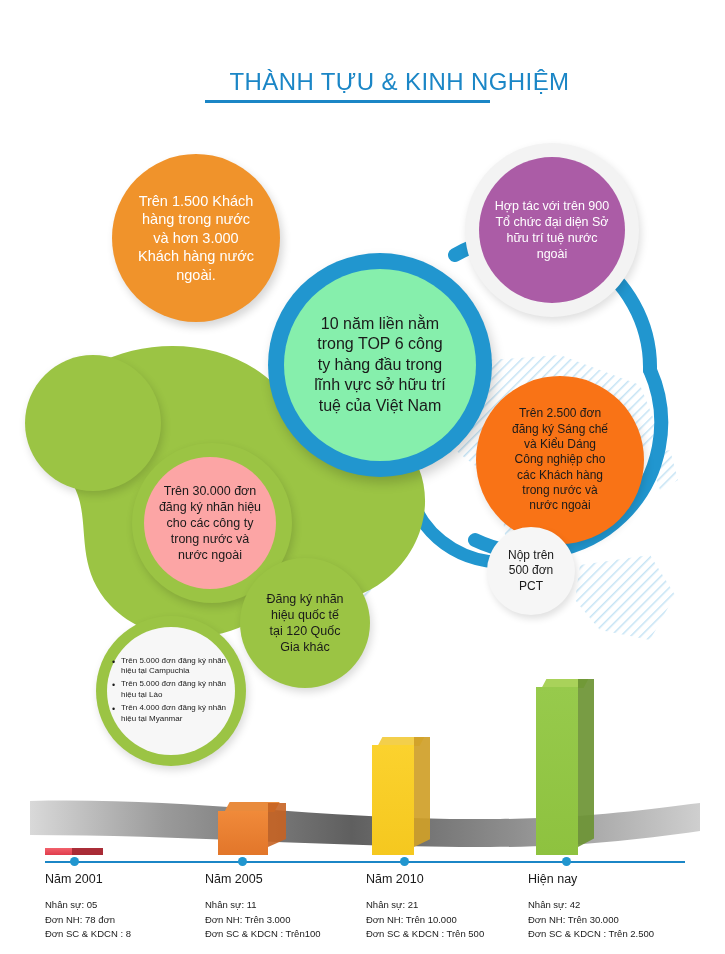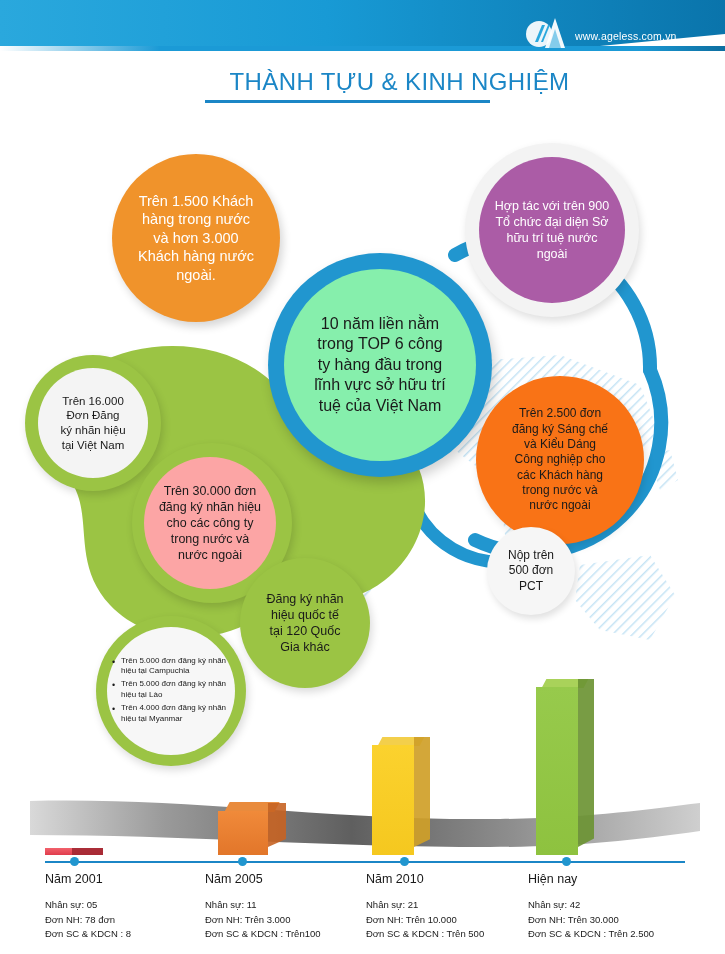--- a/index.html
+++ b/index.html
@@ -97,42 +97,20 @@
   .bar{position:absolute;}
   .bar .face{position:absolute;left:0;bottom:0;width:100%;height:100%;}
   .bar .side{position:absolute;right:-17px;bottom:7px;width:17px;height:100%;}
   .bar .top{position:absolute;left:0;top:-8px;width:100%;height:12px;}
 </style>
 </head>
 <body>
 
 <div class="page">
 
-  <div class="header">
-    <svg class="header-band" viewBox="0 0 725 46" preserveAspectRatio="none">
-      <defs>
-        <linearGradient id="bandg" x1="0" y1="0" x2="1" y2="0">
-          <stop offset="0%" stop-color="#2aa8dd"></stop>
-          <stop offset="45%" stop-color="#189ad5"></stop>
-          <stop offset="100%" stop-color="#0a74ab"></stop>
-        </linearGradient>
-      </defs>
-      <path d="M0,0 L725,0 L725,34 L600,46 L0,46 Z" fill="url(#bandg)"></path>
-    </svg>
-    <div class="header-rule"></div>
-
-    <svg class="logo" viewBox="0 0 48 34">
-      <circle cx="16" cy="18" r="13" fill="#ffffff" opacity=".92"></circle>
-      <path d="M22,32 L32,2 L42,32 Z" fill="#ffffff" opacity=".95"></path>
-      <path d="M26,32 L32,13 L38,32 Z" fill="#2aa8dd" opacity=".55"></path>
-      <path d="M12,26 L19,9 L22,9 L15,26 Z" fill="#2aa8dd"></path>
-      <path d="M18,26 L25,9 L27,9 L20,26 Z" fill="#2aa8dd"></path>
-    </svg>
-    <div class="site-url">www.ageless.com.vn</div>
-  </div>
 
   <div class="title">THÀNH TỰU &amp; KINH NGHIỆM</div>
   <div class="title-underline"></div>
 
   <svg class="worldmap" viewBox="0 0 725 480">
     <defs>
       <pattern id="hatch" width="7" height="7" patternTransform="rotate(45)" patternUnits="userSpaceOnUse">
         <line x1="0" y1="0" x2="0" y2="7" stroke="#bcdff3" stroke-width="3"></line>
       </pattern>
     </defs>
@@ -179,26 +157,20 @@
 
   <div class="bubble b-purple-ring"></div>
   <div class="bubble b-purple">
     <span class="txt">Hợp tác với trên 900
 Tổ chức đại diện Sở
 hữu trí tuệ nước
 ngoài</span>
   </div>
 
   <div class="bubble b-green-ring1"></div>
-  <div class="bubble b-green-in1">
-    <span class="txt">Trên 16.000
-Đơn Đăng
-ký nhãn hiệu
-tại Việt Nam</span>
-  </div>
 
   <div class="bubble b-green-ring2"></div>
   <div class="bubble b-green-in2">
     <span class="txt">Trên 30.000 đơn
 đăng ký nhãn hiệu
 cho các công ty
 trong nước và
 nước ngoài</span>
   </div>
 

